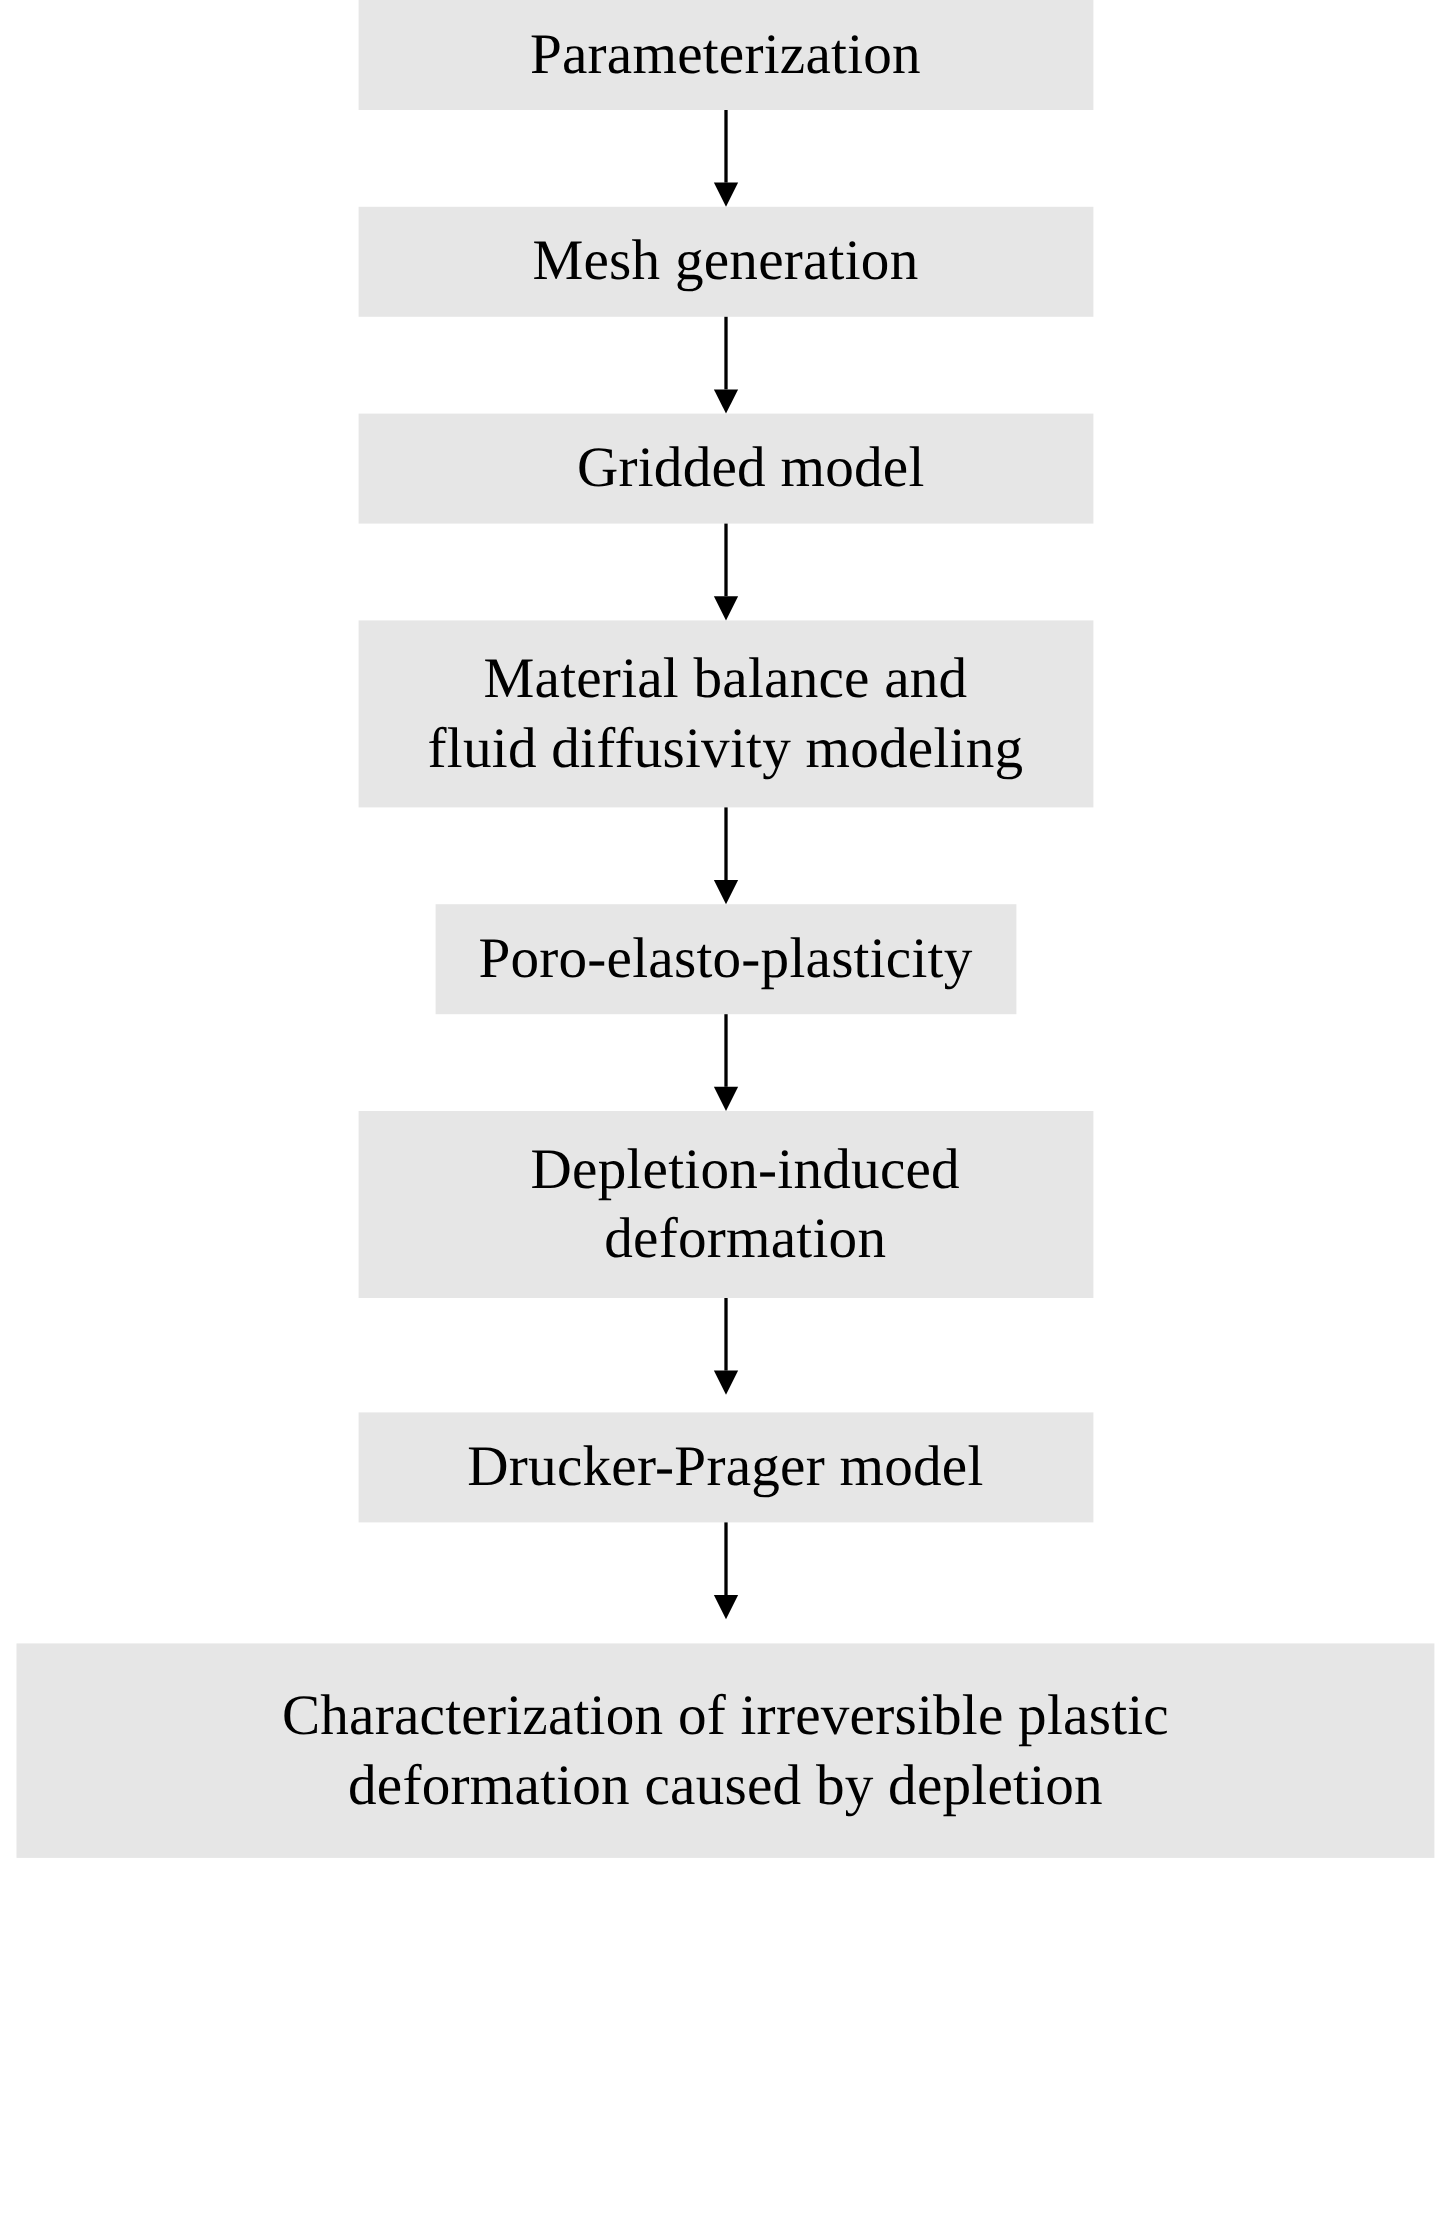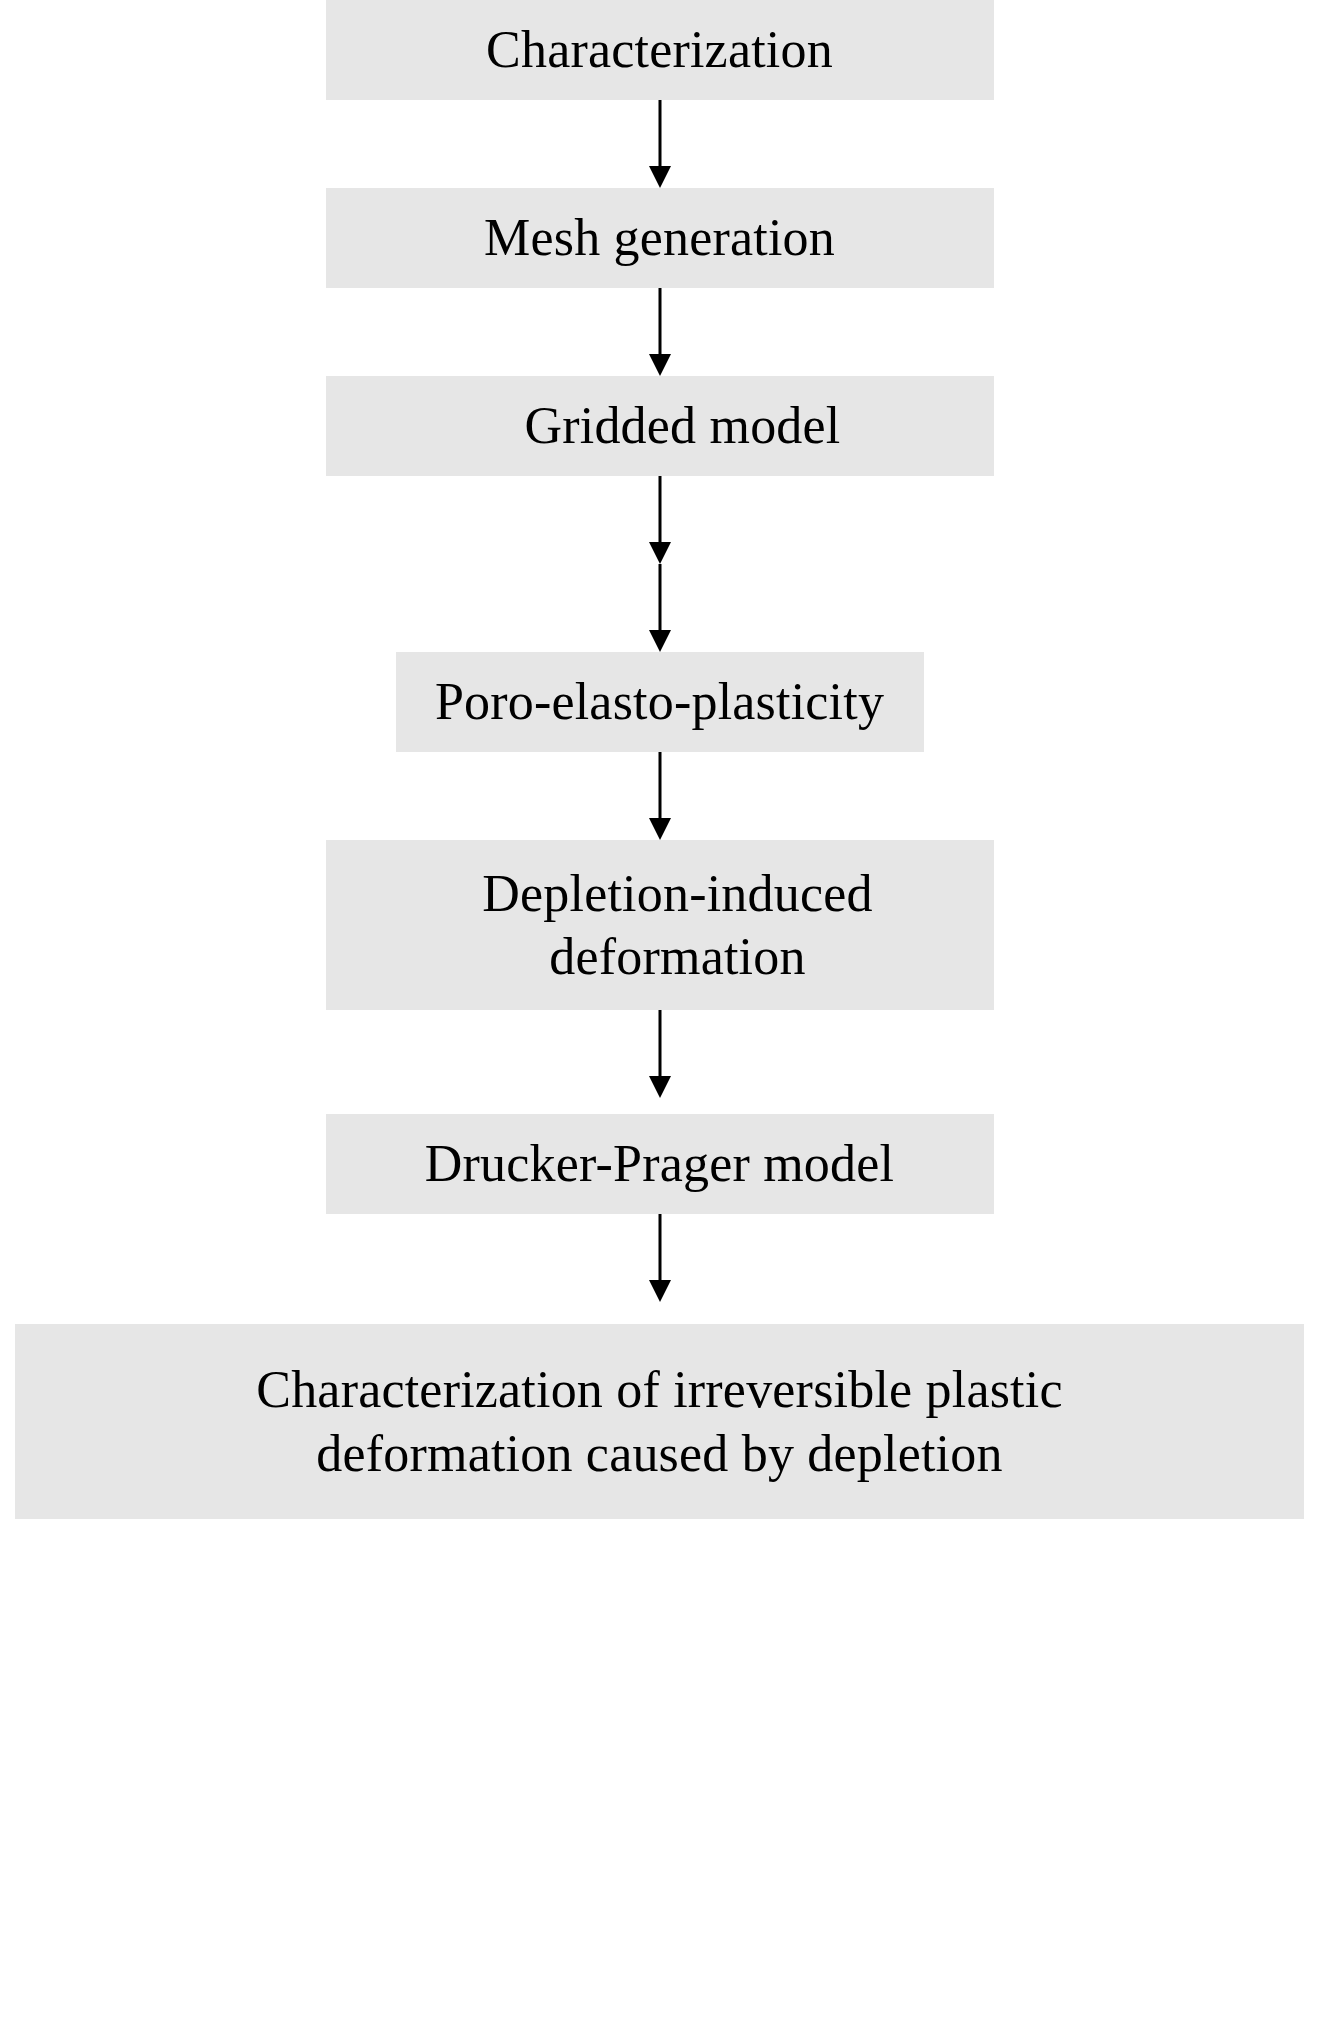--- a/index.html
+++ b/index.html
@@ -63,21 +63,21 @@
     border-right: 11px solid transparent;
     border-top: 22px solid #000000;
   }
 </style>
 </head>
 <body>
 
 <div id="flow">
 
   <div class="node" style="width:668px;height:100px;">
-    <span class="node-text">Characterization</span>
+    <span class="node-text">Parameterization</span>
   </div>
 
   <div class="connector" style="height:88px;">
     <span class="shaft" style="height:66px;"></span>
     <span class="head"></span>
   </div>
 
   <div class="node" style="width:668px;height:100px;">
     <span class="node-text">Mesh generation</span>
   </div>
@@ -89,20 +89,24 @@
 
   <div class="node" style="width:668px;height:100px;padding-left:46px;">
     <span class="node-text">Gridded model</span>
   </div>
 
   <div class="connector" style="height:88px;">
     <span class="shaft" style="height:66px;"></span>
     <span class="head"></span>
   </div>
 
+  <div class="node" style="width:668px;height:170px;">
+    <span class="node-text">Material balance and
+fluid diffusivity modeling</span>
+  </div>
 
   <div class="connector" style="height:88px;">
     <span class="shaft" style="height:66px;"></span>
     <span class="head"></span>
   </div>
 
   <div class="node" style="width:528px;height:100px;">
     <span class="node-text">Poro-elasto-plasticity</span>
   </div>
 

